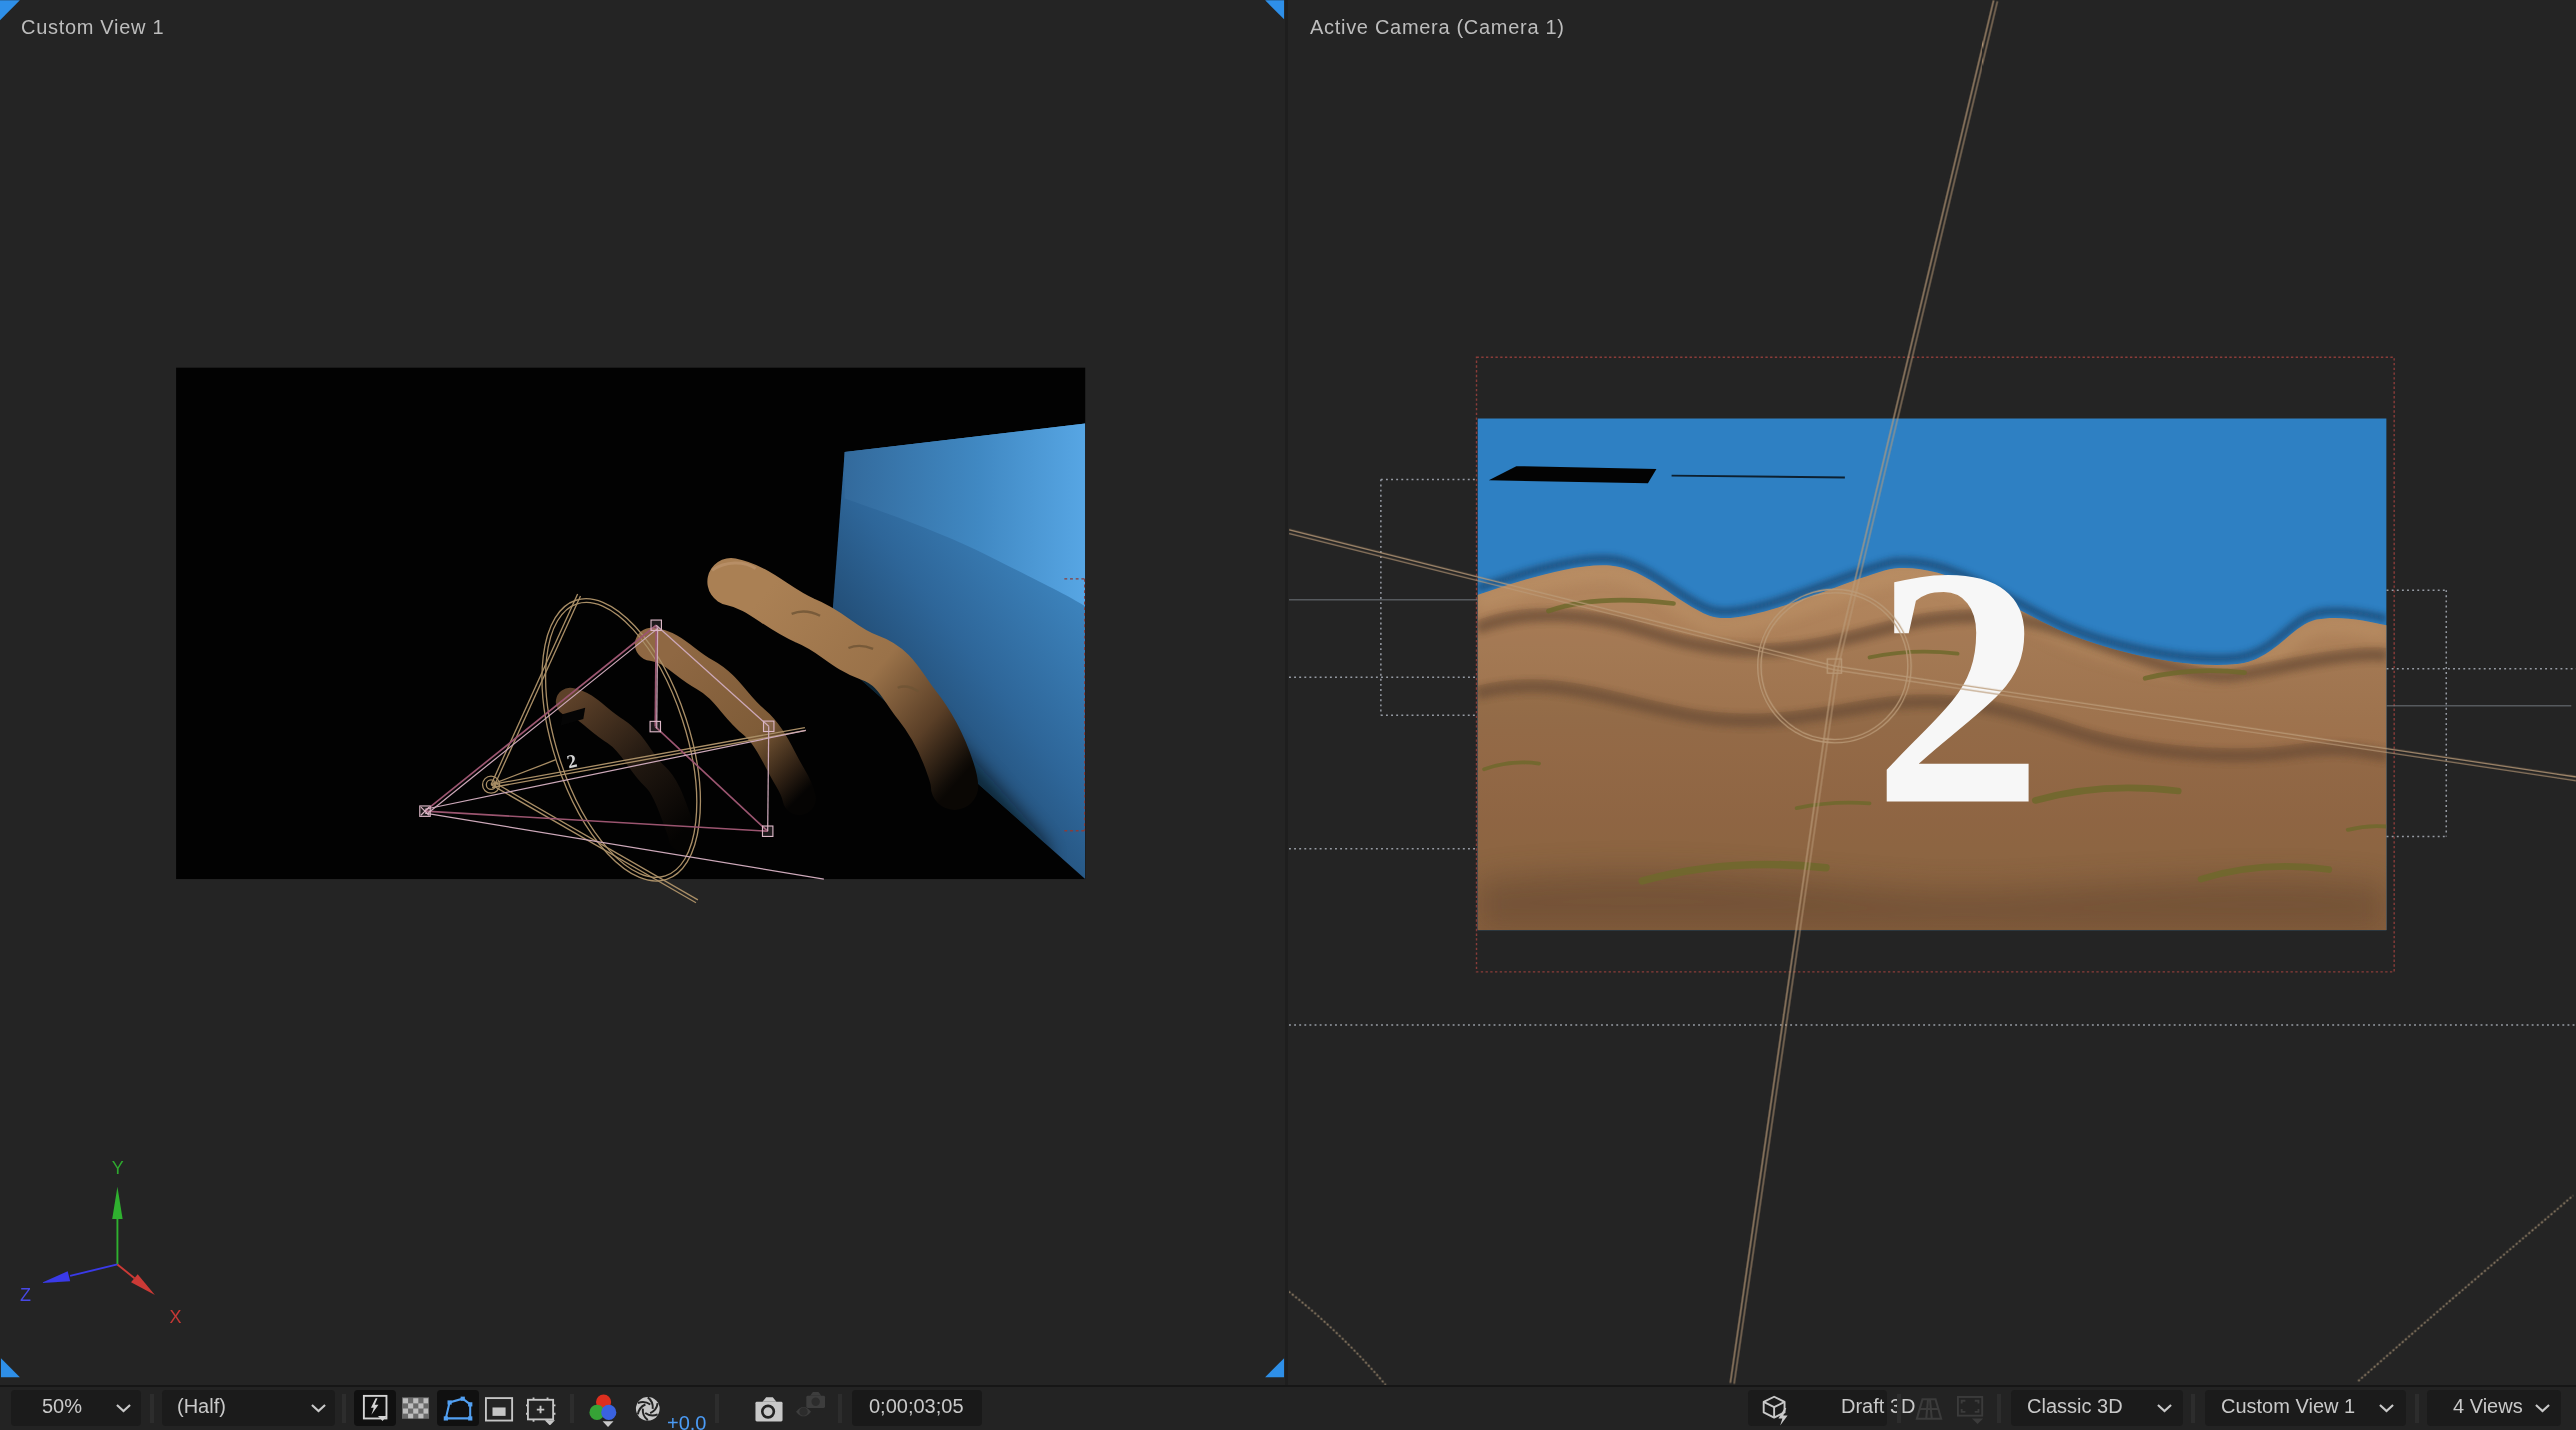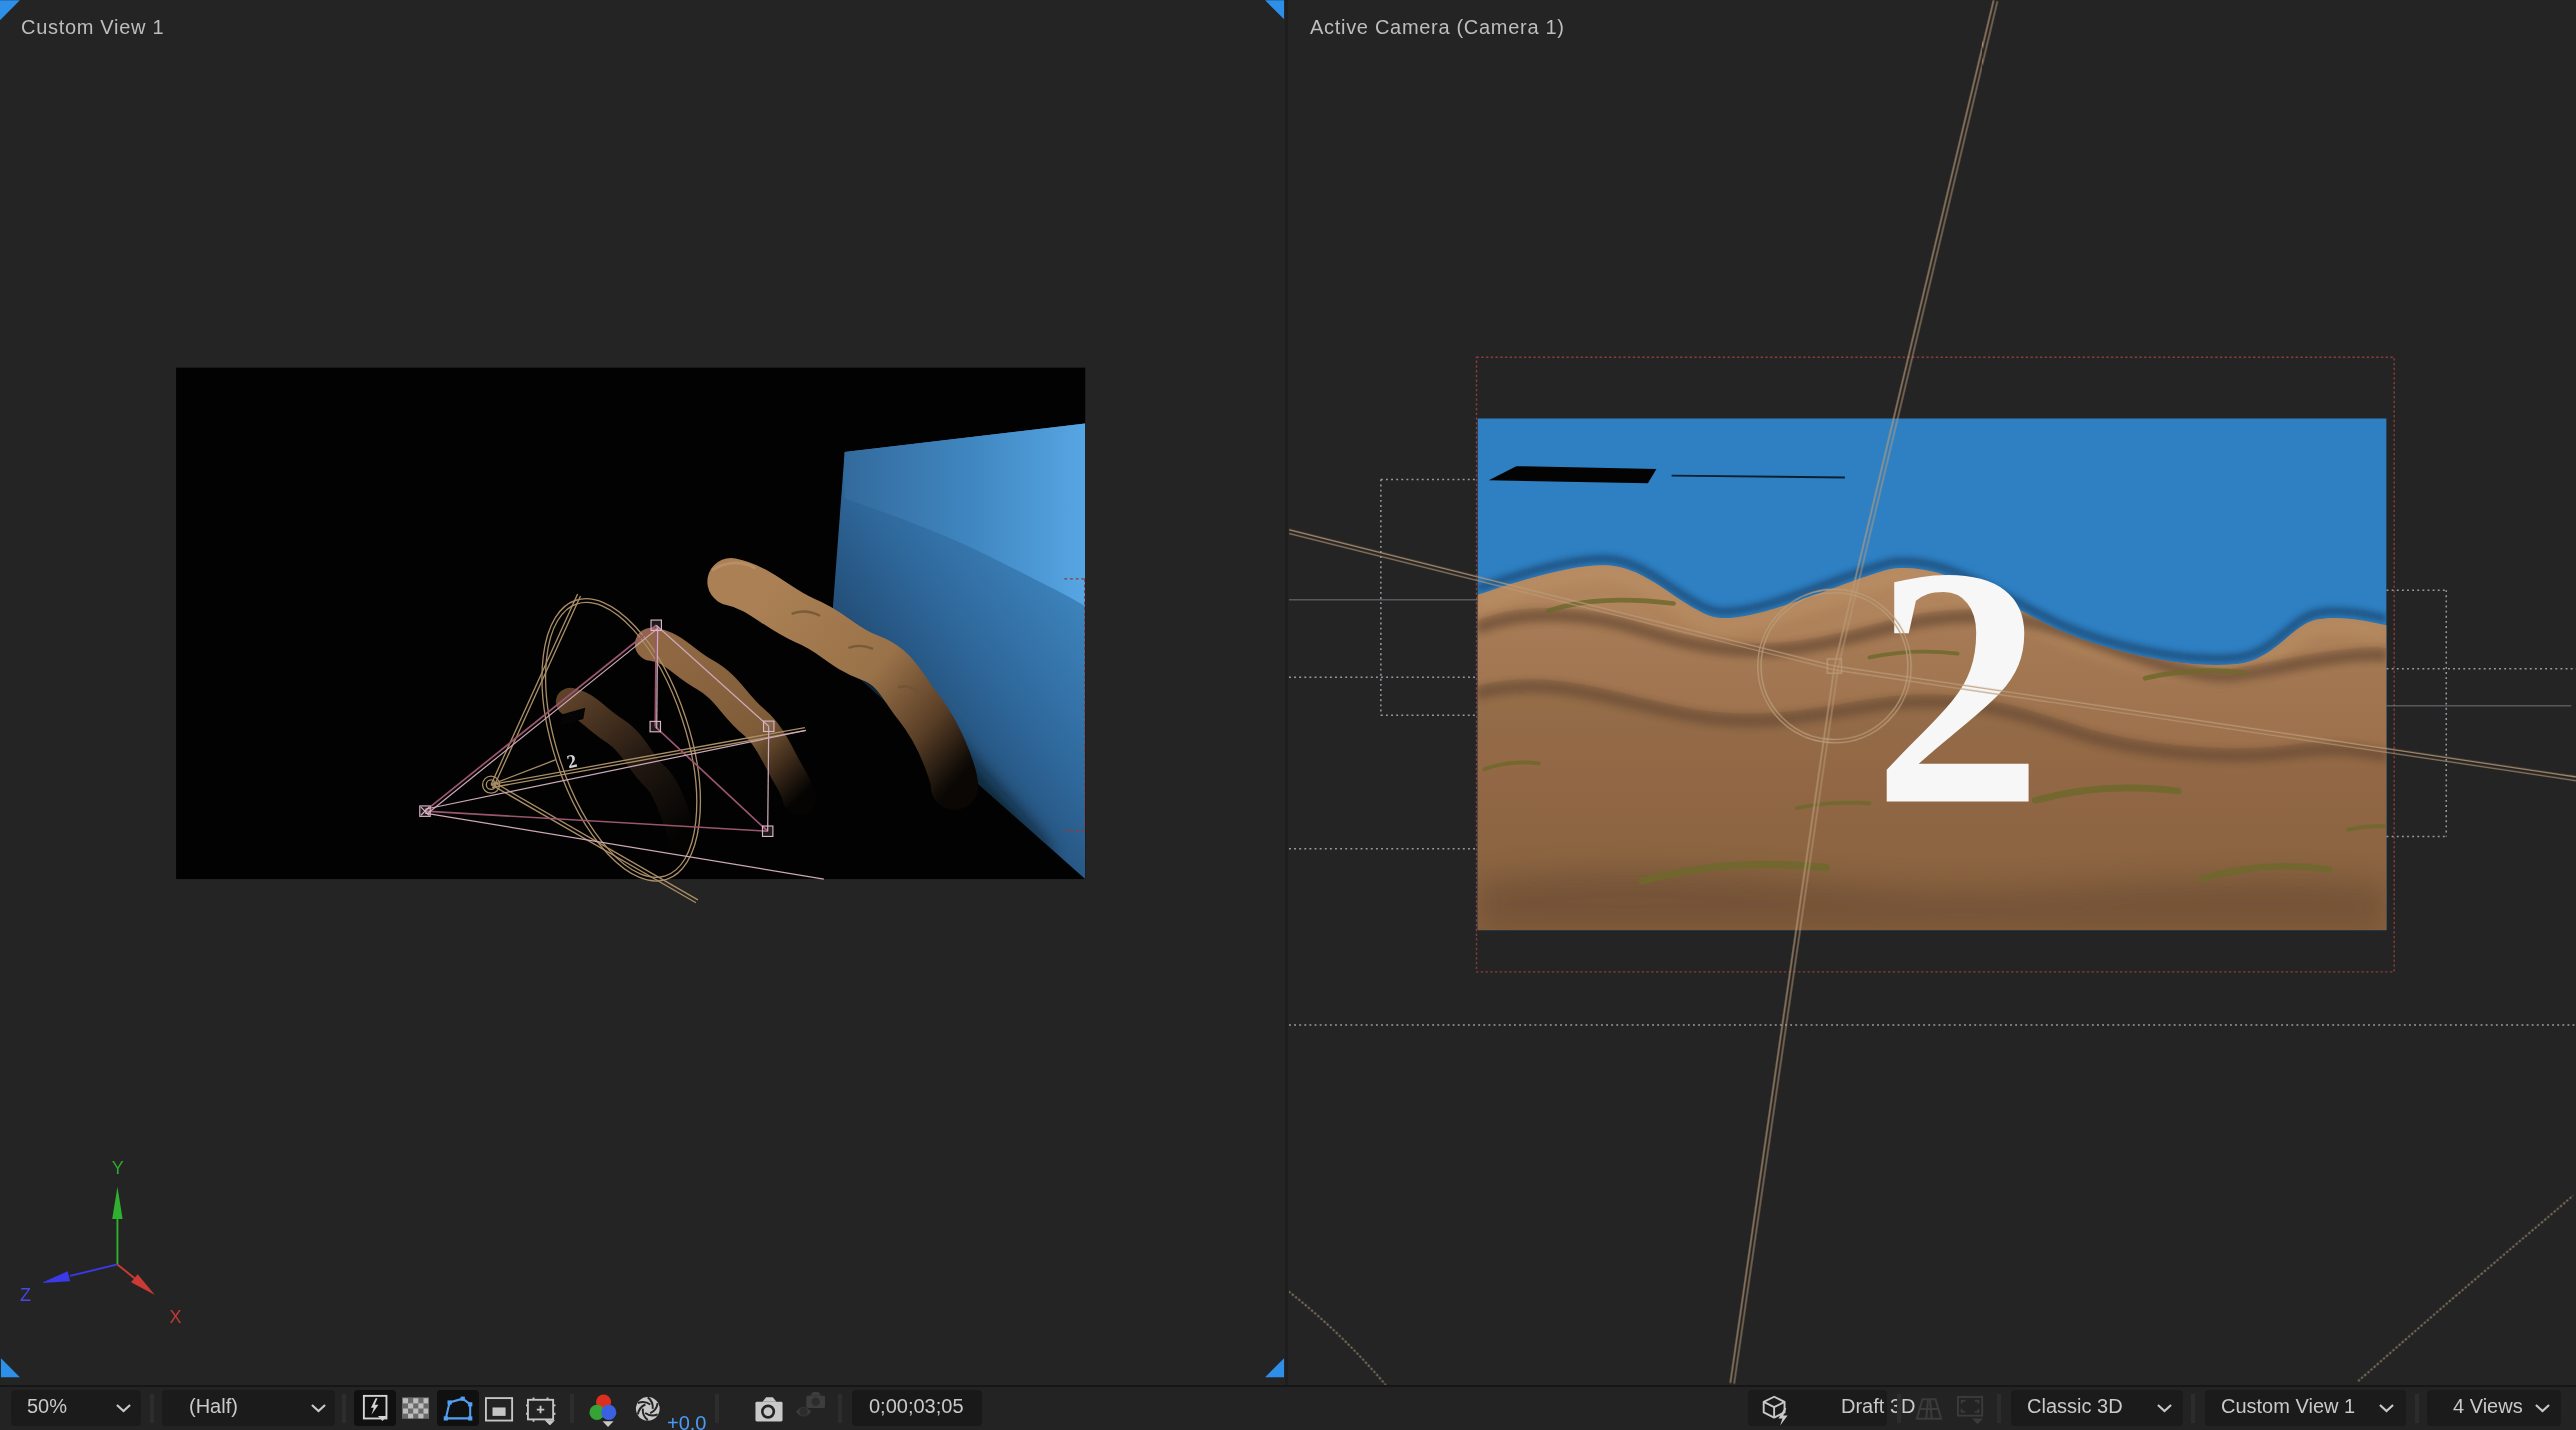--- a/index.html
+++ b/index.html
@@ -240,27 +240,27 @@
         <rect x="568.5" y="695.5" width="15" height="15"></rect>
       </g>
       <path d="M1129,1458 C 1159,1432 1199,1396 1259,1345 C 1309,1302 1339,1277 1356,1262" fill="none" stroke="#a08c71" stroke-width="1.7" stroke-dasharray="2.2,2.2"></path>
       <path d="M-25,1345 Q45,1395 102,1462" fill="none" stroke="#a08c71" stroke-width="1.7" stroke-dasharray="2.2,2.2"></path>
     </svg>
     <div class="vlabel" style="left:21px;">Active Camera (Camera 1)</div>
   </div>
   <div id="tbtopline"></div>
   <div id="toolbar">
     <div class="tbbox" style="left:11.4px;width:130px;"></div>
-    <div class="tbtext" style="left:27px;">50%</div>
+    <div class="tbtext" style="left:42px;">50%</div>
     <svg style="position:absolute;left:116px;top:17px;" width="15" height="9.5" viewBox="0 0 16 10">
         <polyline points="1,1 8,7.5 15,1" fill="none" stroke="#c9c9c9" stroke-width="2.3"></polyline>
       </svg>
     <div class="tbsep" style="left:150px;"></div>
     <div class="tbbox" style="left:162px;width:173px;"></div>
-    <div class="tbtext" style="left:177px;margin-left:12px;">(Half)</div>
+    <div class="tbtext" style="left:177px;">(Half)</div>
     <svg style="position:absolute;left:311px;top:17px;" width="15" height="9.5" viewBox="0 0 16 10">
         <polyline points="1,1 8,7.5 15,1" fill="none" stroke="#c9c9c9" stroke-width="2.3"></polyline>
       </svg>
     <div class="tbsep" style="left:342px;"></div>
     <div class="tbbox" style="left:354px;width:42px;background:#101010;"></div>
     <svg style="position:absolute;left:362px;top:6.6px;" width="32" height="32" viewBox="0 0 34 34">
       <rect x="2" y="2" width="24" height="24" fill="none" stroke="#d4d4d4" stroke-width="2"></rect>
       <polygon points="14.5,4.5 9.5,14.5 12.5,14.5 10,22 17.5,11.5 13.5,11.5 16.5,4.5" fill="#d4d4d4"></polygon>
       <polygon points="17,23.5 26.5,23.5 21.8,28.8" fill="#d4d4d4"></polygon>
     </svg>

